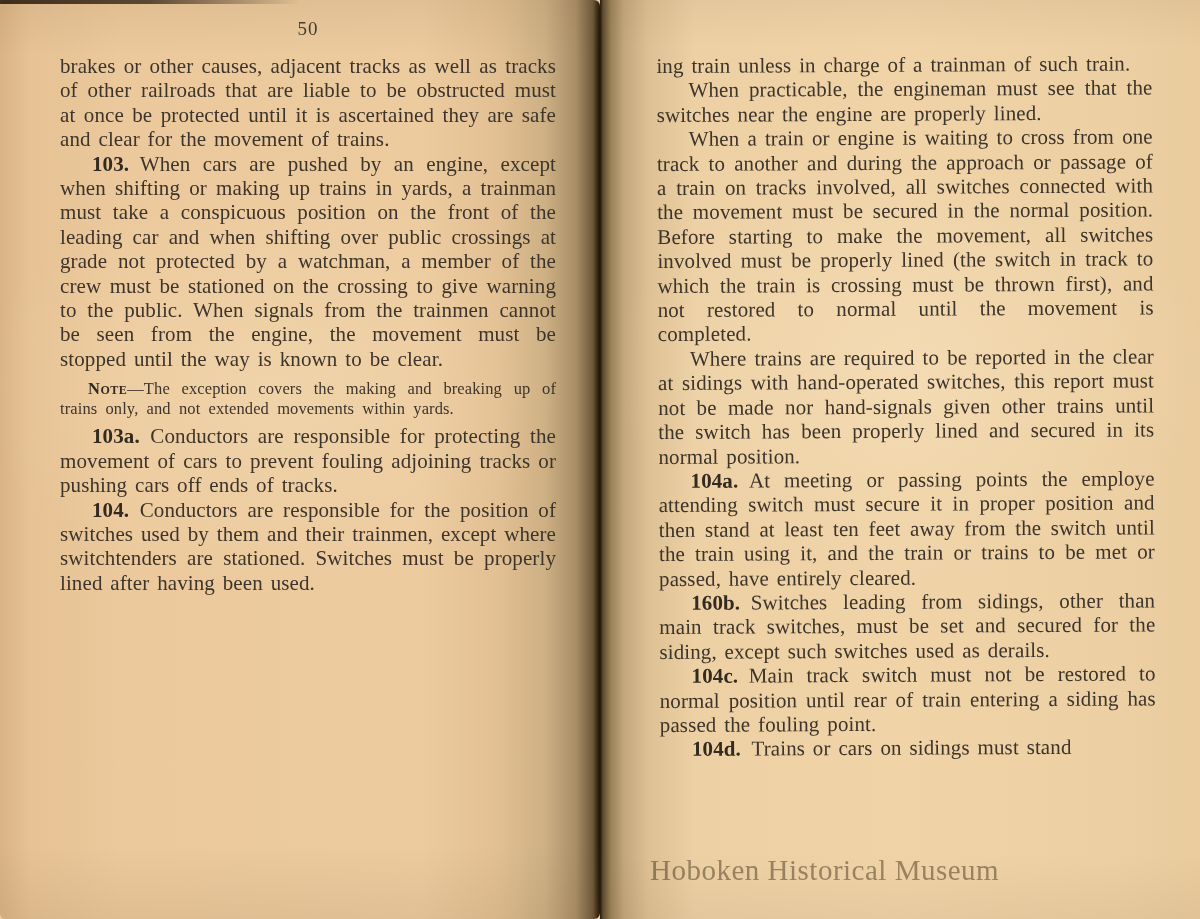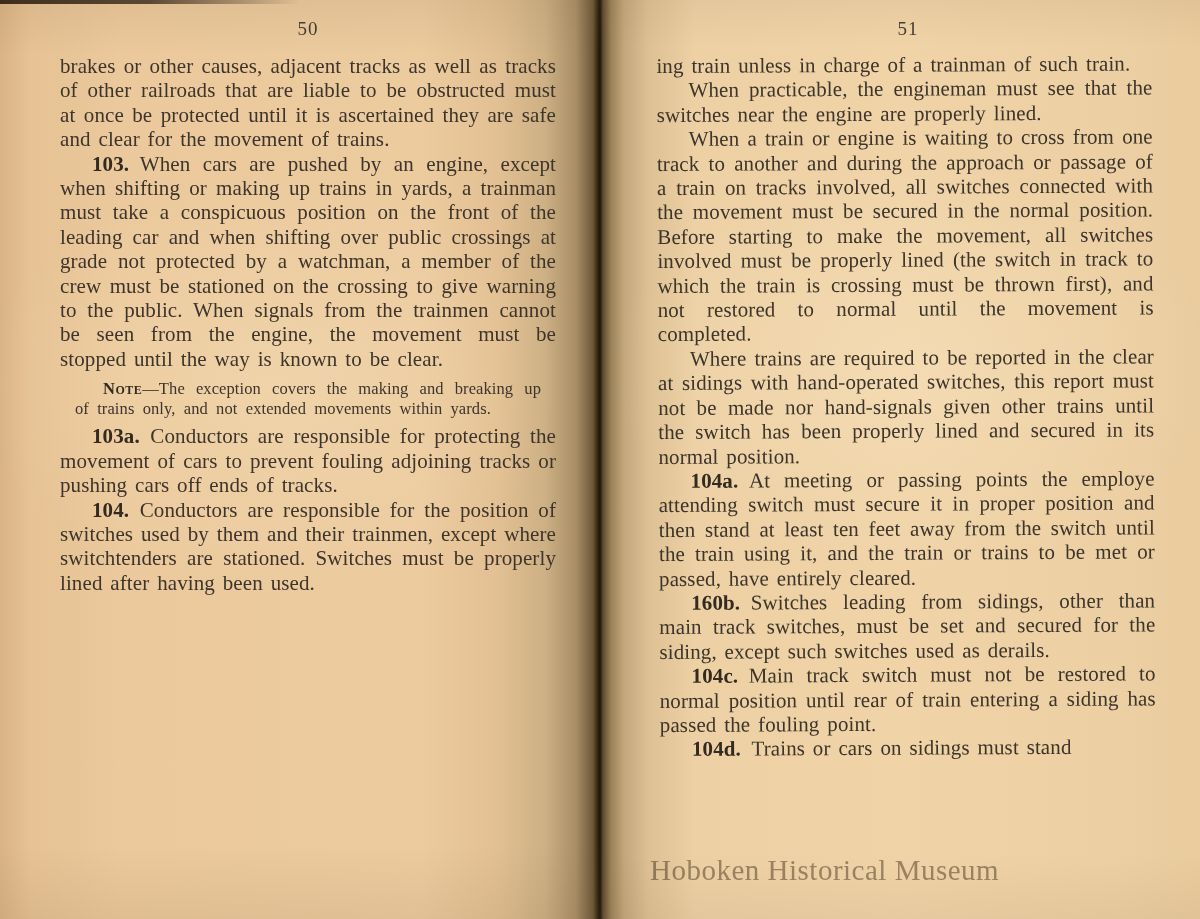--- a/index.html
+++ b/index.html
@@ -20,20 +20,21 @@
   .page {
     position: relative;
     width: 600px;
     height: 919px;
   }
   .page-left {
     background:
       radial-gradient(ellipse 420px 300px at 45% 42%, rgba(255,238,205,0.25), rgba(255,238,205,0) 70%),
       linear-gradient(180deg, rgba(120,90,55,0.10) 0%, rgba(120,90,55,0) 6%, rgba(120,90,55,0) 92%, rgba(120,90,55,0.10) 100%),
       linear-gradient(90deg, #d9b385 0px, #e6c294 30px, #ebc99c 120px, #eccb9f 420px, #e2c093 498px, #cdb084 545px, #a98e66 576px, #6b5738 593px, #30220f 598px, #1d140a 600px);
+    border-radius: 6px;
   }
   .page-right {
     background:
       radial-gradient(ellipse 430px 320px at 52% 40%, rgba(255,240,210,0.28), rgba(255,240,210,0) 70%),
       linear-gradient(180deg, rgba(120,90,55,0.08) 0%, rgba(120,90,55,0) 5%, rgba(120,90,55,0) 93%, rgba(120,90,55,0.08) 100%),
       linear-gradient(90deg, #1d140a 0px, #5e4b2f 3px, #9a8158 11px, #c3a77c 24px, #ddc093 48px, #edd0a4 95px, #f0d3a7 300px, #eccfa2 520px, #e9cb9e 600px);
   }
   .top-edge-shadow {
     position: absolute;
     left: 0; top: 0;
@@ -69,21 +70,21 @@
   .text-column p {
     margin: 0;
     text-indent: 32px;
   }
   .text-column p.continuation {
     text-indent: 0;
   }
   .text-column p.note {
     font-size: 16.5px;
     line-height: 19.5px;
-    margin: 8px 15px 6px;
+    margin: 8px 0 6px;
     text-indent: 28px;
     word-spacing: 4px;
   }
   .text-column b {
     font-weight: bold;
     color: #332b21;
   }
   .smallcaps {
     font-variant: small-caps;
     letter-spacing: 0.5px;
@@ -112,21 +113,20 @@
     <div class="text-column">
         <p class="continuation">brakes or other causes, adjacent tracks as well as tracks of other railroads that are liable to be obstructed must at once be protected until it is ascertained they are safe and clear for the movement of trains.</p>
         <p class="rule"><b>103.</b> When cars are pushed by an engine, except when shifting or making up trains in yards, a trainman must take a conspicuous position on the front of the leading car and when shifting over public crossings at grade not protected by a watchman, a member of the crew must be stationed on the crossing to give warning to the public. When signals from the trainmen cannot be seen from the engine, the movement must be stopped until the way is known to be clear.</p>
         <p class="note"><b class="smallcaps">Note</b>—The exception covers the making and breaking up of trains only, and not extended movements within yards.</p>
         <p class="rule"><b>103a.</b> Conductors are responsible for protecting the movement of cars to prevent fouling adjoining tracks or pushing cars off ends of tracks.</p>
         <p class="rule"><b>104.</b> Conductors are responsible for the position of switches used by them and their trainmen, except where switchtenders are stationed. Switches must be properly lined after having been used.</p>
       </div>
   </div>
 
   <div class="page page-right">
-    <div class="page-number">51</div>
     <div class="text-column">
         <p class="continuation">ing train unless in charge of a trainman of such train.</p>
         <p class="plain">When practicable, the engineman must see that the switches near the engine are properly lined.</p>
         <p class="plain">When a train or engine is waiting to cross from one track to another and during the approach or passage of a train on tracks involved, all switches connected with the movement must be secured in the normal position. Before starting to make the movement, all switches involved must be properly lined (the switch in track to which the train is crossing must be thrown first), and not restored to normal until the movement is completed.</p>
         <p class="plain">Where trains are required to be reported in the clear at sidings with hand-operated switches, this report must not be made nor hand-signals given other trains until the switch has been properly lined and secured in its normal position.</p>
         <p class="rule"><b>104a.</b> At meeting or passing points the employe attending switch must secure it in proper position and then stand at least ten feet away from the switch until the train using it, and the train or trains to be met or passed, have entirely cleared.</p>
         <p class="rule"><b>160b.</b> Switches leading from sidings, other than main track switches, must be set and secured for the siding, except such switches used as derails.</p>
         <p class="rule"><b>104c.</b> Main track switch must not be restored to normal position until rear of train entering a siding has passed the fouling point.</p>
         <p class="rule"><b>104d.</b> Trains or cars on sidings must stand</p>
       </div>

